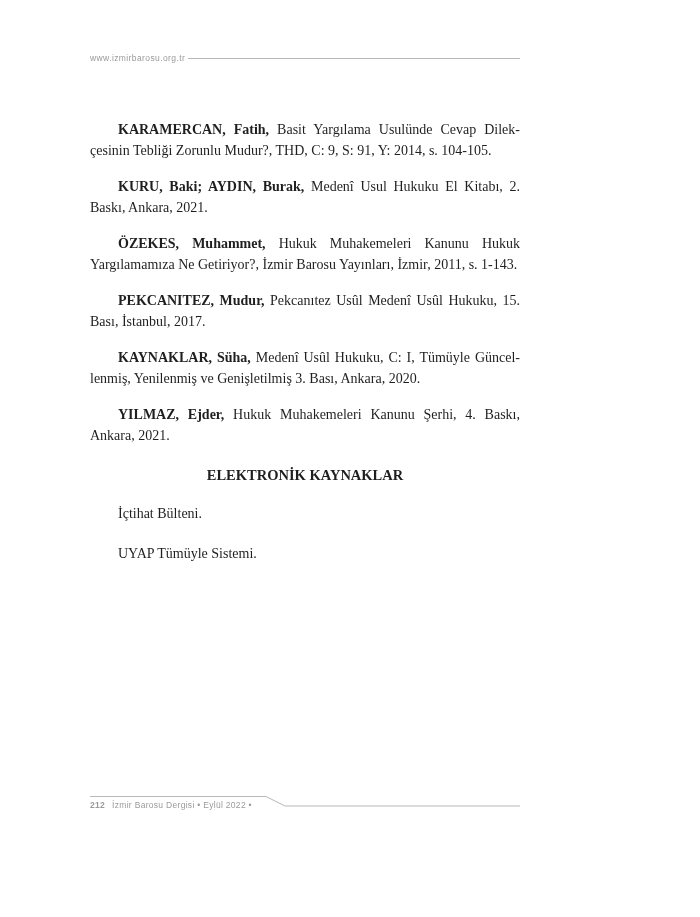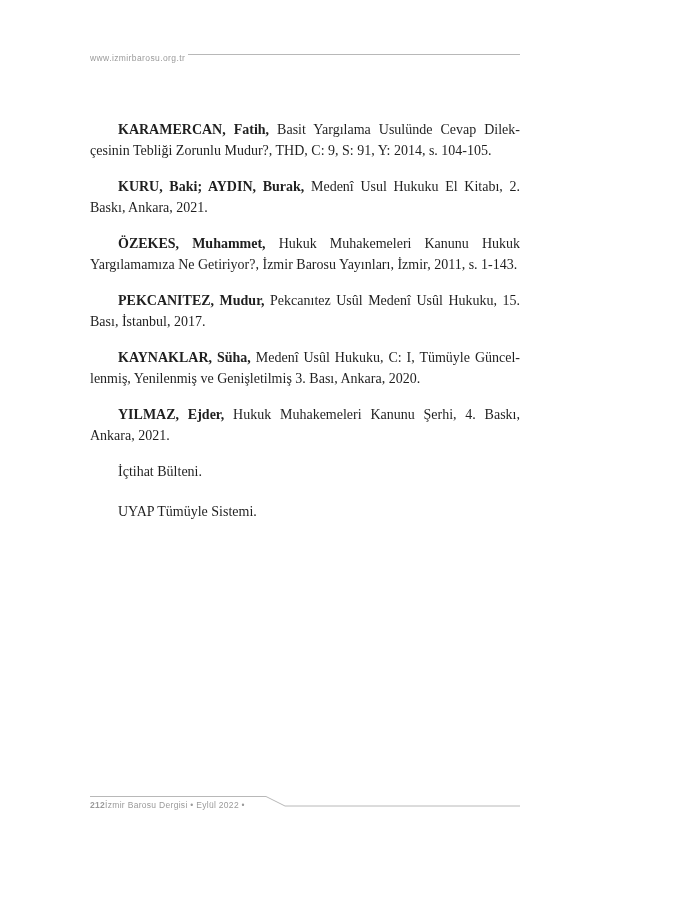--- a/index.html
+++ b/index.html
@@ -17,21 +17,21 @@
     overflow: hidden;
   }
 
   
   .page-header {
     position: absolute;
     top: 53px;
     left: 90px;
     width: 430px;
     display: flex;
-    align-items: flex-start;
+    align-items: center;
     font-family: "Liberation Sans", sans-serif;
     font-size: 8.5px;
     letter-spacing: 0.4px;
     color: #9a9a9a;
   }
   .page-header .rule {
     flex: 1;
     height: 1px;
     background: #b8b8b8;
     margin-left: 3px;
@@ -87,20 +87,21 @@
     position: absolute;
     top: 5px;
     left: 0;
     white-space: nowrap;
     font-family: "Liberation Sans", sans-serif;
     font-size: 8.5px;
     letter-spacing: 0.3px;
     color: #9a9a9a;
   }
   .footer-text .pageno {
+    margin-right: 7px;
     font-weight: bold;
   }
 </style>
 </head>
 <body>
 
 <div class="page">
 
   <div class="page-header">
     <span>www.izmirbarosu.org.tr</span>
@@ -114,20 +115,21 @@
     <p class="entry"><span class="author">KURU, Baki; AYDIN, Burak,</span> <span>Medenî Usul Hukuku El Kitabı, 2. Baskı, Ankara, 2021.</span></p>
 
     <p class="entry"><span class="author">ÖZEKES, Muhammet,</span> <span>Hukuk Muhakemeleri Kanunu Hukuk Yargılamamıza Ne Getiriyor?, İzmir Barosu Yayınları, İzmir, 2011, s. 1-143.</span></p>
 
     <p class="entry"><span class="author">PEKCANITEZ, Mudur,</span> <span>Pekcanıtez Usûl Medenî Usûl Hukuku, 15. Bası, İstanbul, 2017.</span></p>
 
     <p class="entry"><span class="author">KAYNAKLAR, Süha,</span> <span>Medenî Usûl Hukuku, C: I, Tümüyle Güncel­lenmiş, Yenilenmiş ve Genişletilmiş 3. Bası, Ankara, 2020.</span></p>
 
     <p class="entry"><span class="author">YILMAZ, Ejder,</span> <span>Hukuk Muhakemeleri Kanunu Şerhi, 4. Baskı, Ankara, 2021.</span></p>
 
+    <p class="section-heading">ELEKTRONİK KAYNAKLAR</p>
 
     <p class="e-item">İçtihat Bülteni.</p>
 
     <p class="e-item">UYAP Tümüyle Sistemi.</p>
 
   </div>
 
   <div class="page-footer">
     <svg class="footer-rule" width="430" height="14" viewBox="0 0 430 14">
       <polyline points="0,1.5 176,1.5 195,11 430,11" fill="none" stroke="#b8b8b8" stroke-width="1"></polyline>

